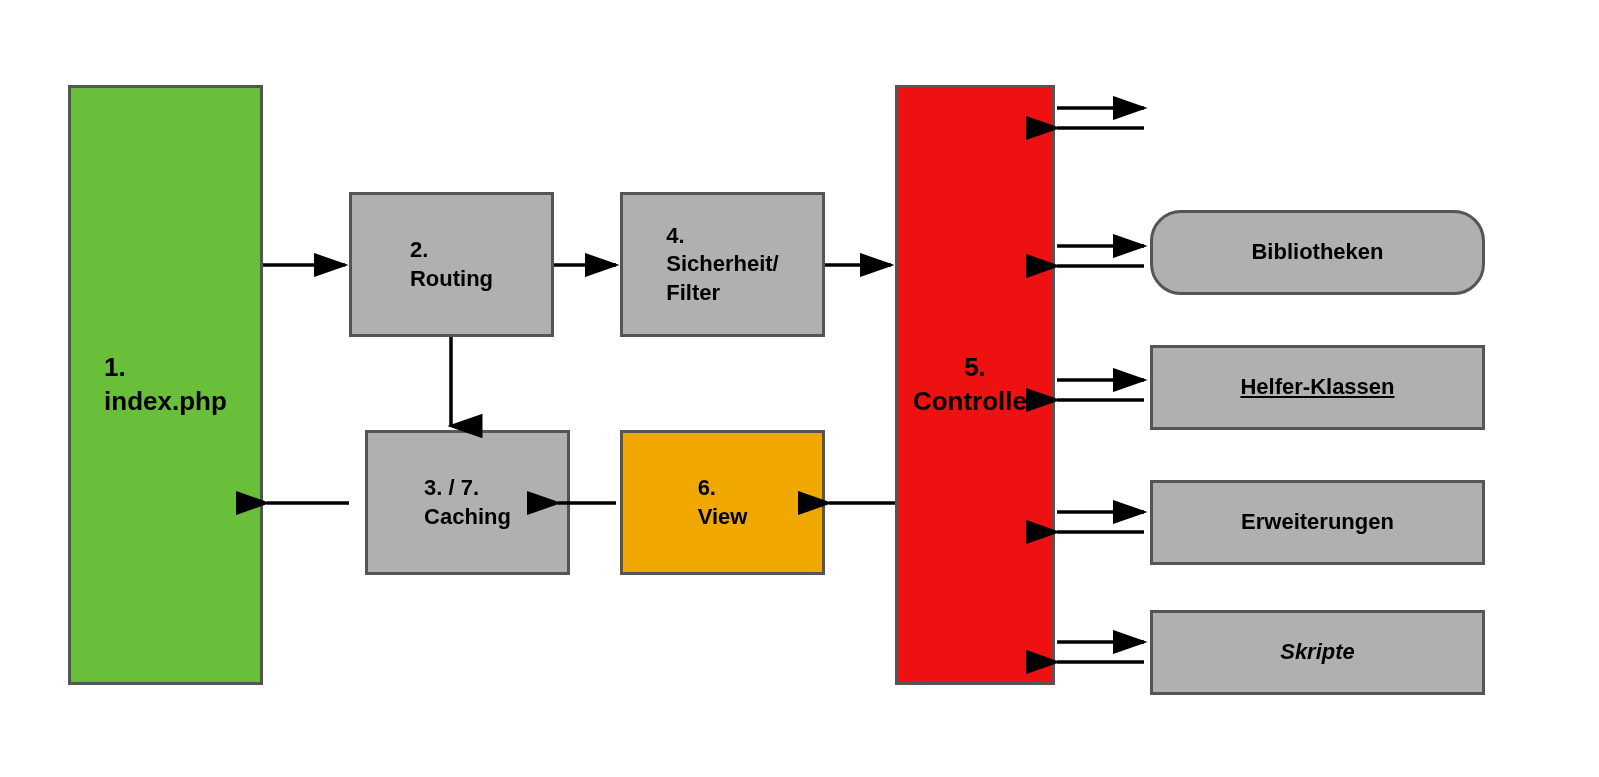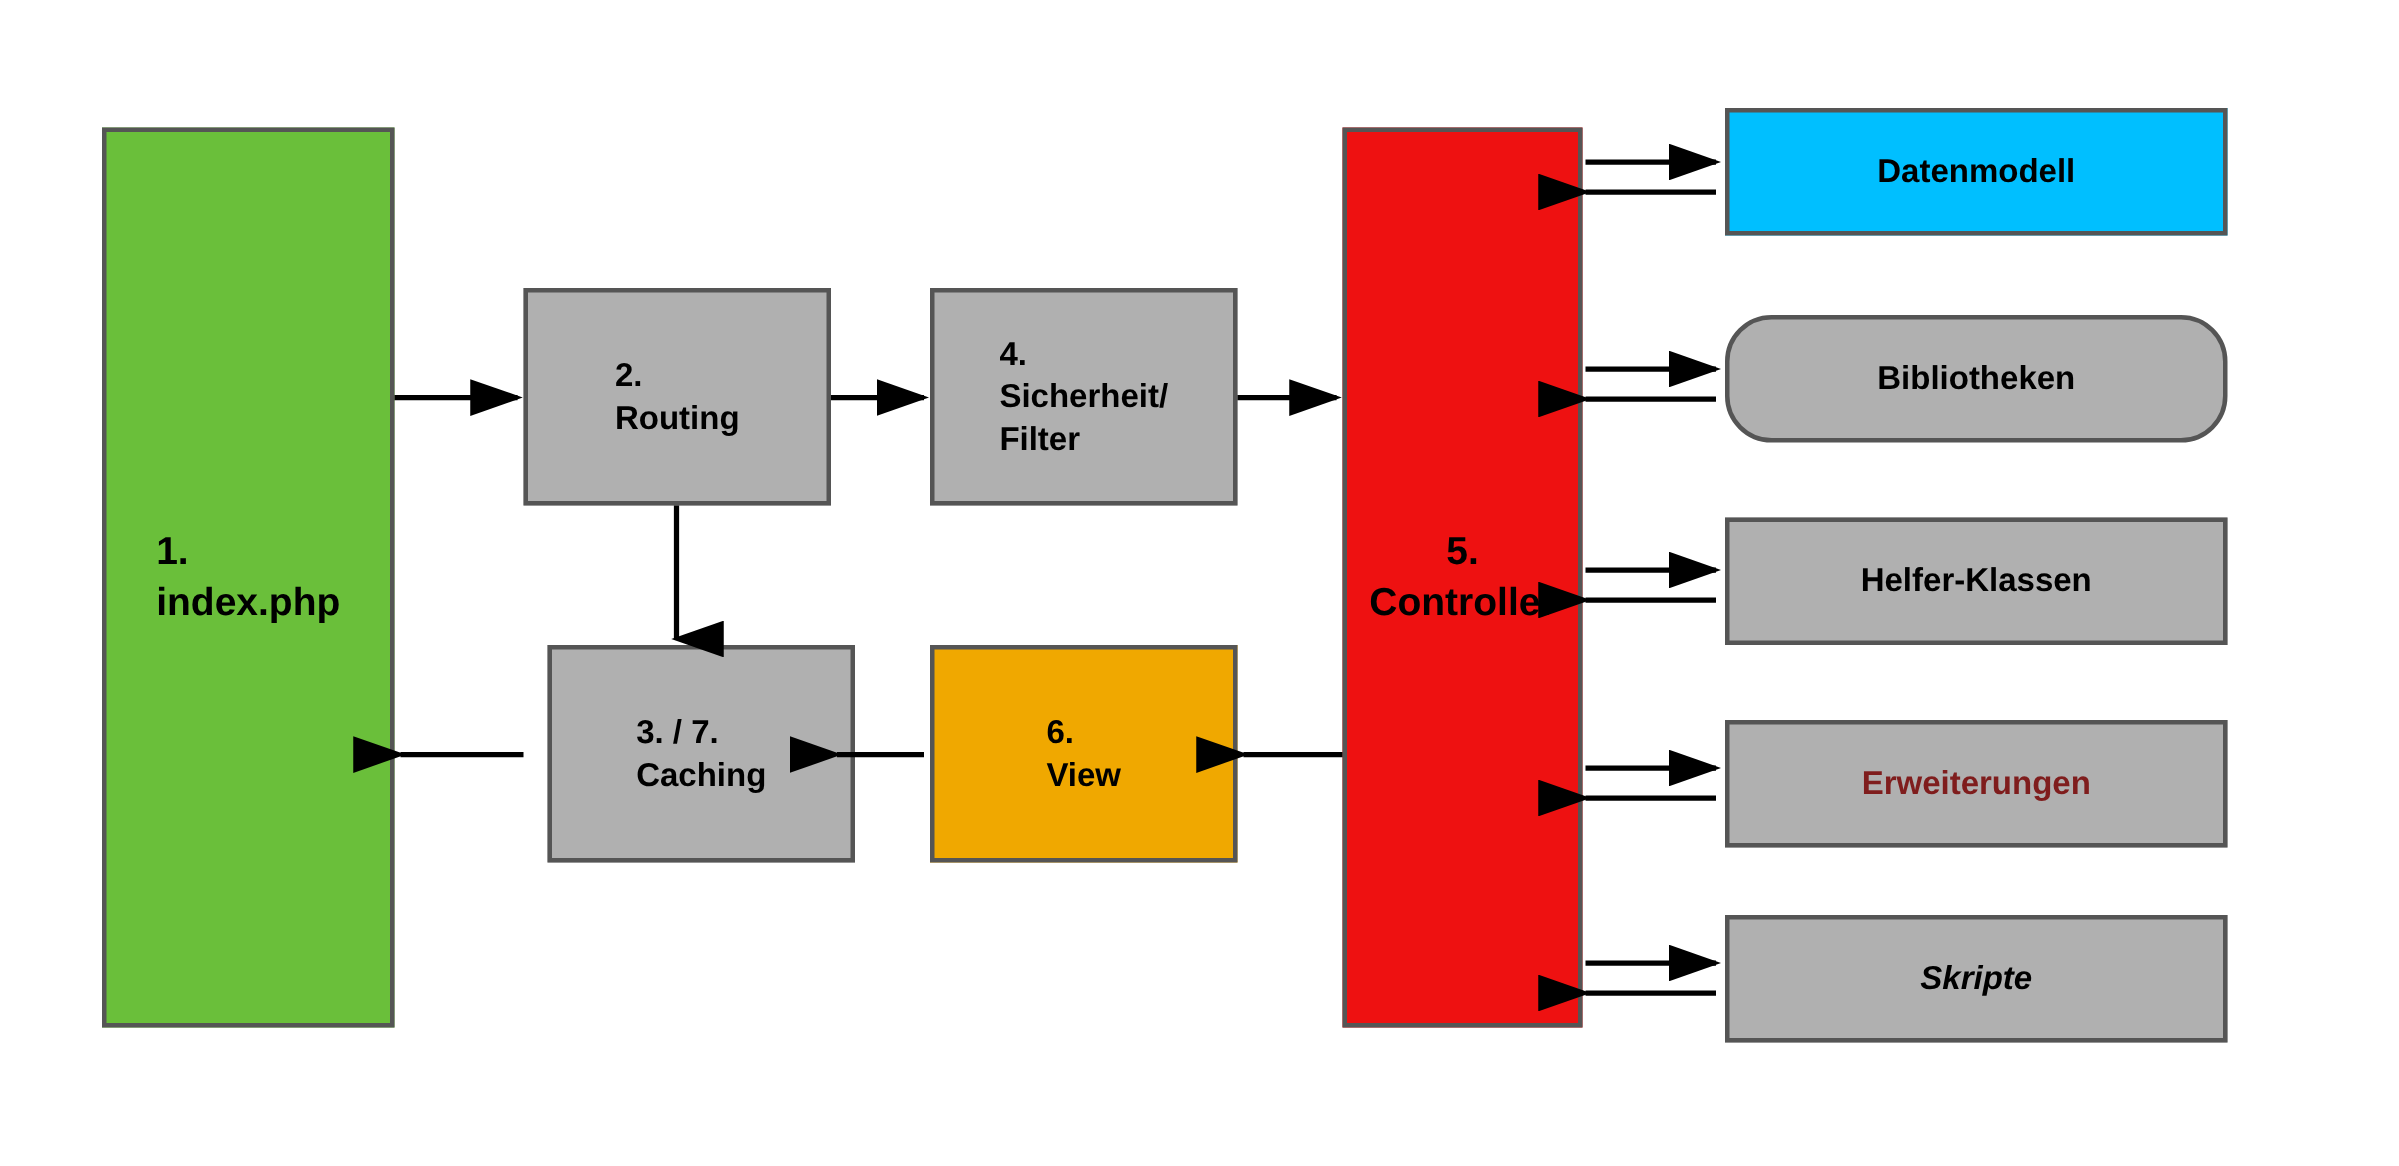--- a/index.html
+++ b/index.html
@@ -118,25 +118,26 @@
     }
 
     .box-helfer {
       background: #b0b0b0;
       color: #000;
       font-size: 22px;
       left: 1150px;
       top: 345px;
       width: 335px;
       height: 85px;
+      text-decoration: underline;
     }
 
     .box-erweiterungen {
       background: #b0b0b0;
-      color: #7f1d1d;
+      color: #000000;
       font-size: 22px;
       left: 1150px;
       top: 480px;
       width: 335px;
       height: 85px;
     }
 
     .box-skripte {
       background: #b0b0b0;
       color: #000;
@@ -192,23 +193,20 @@
   <div class="box box-caching">
     <span class="box-label">3. / 7.
 Caching</span>
   </div>
 
   <div class="box box-view">
     <span class="box-label">6.
 View</span>
   </div>
 
-  <div class="box box-datenmodell">
-    <span class="box-label">Datenmodell</span>
-  </div>
 
   <div class="box box-bibliotheken">
     <span class="box-label">Bibliotheken</span>
   </div>
 
   <div class="box box-helfer">
     <span class="box-label">Helfer-Klassen</span>
   </div>
 
   <div class="box box-erweiterungen">

